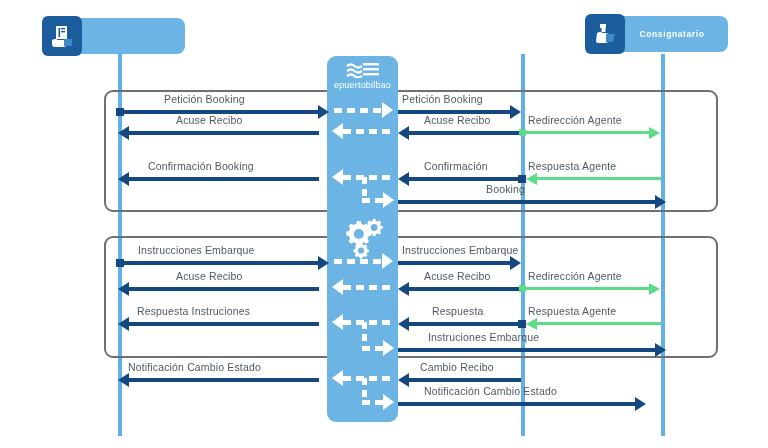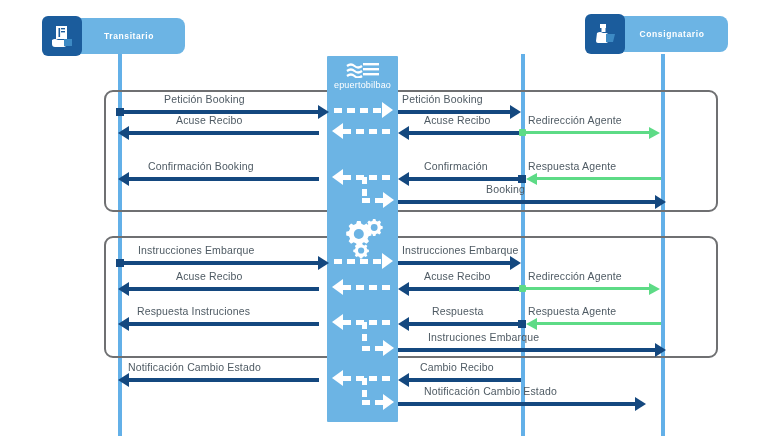--- a/index.html
+++ b/index.html
@@ -15,21 +15,21 @@
          justify-content:center;}
   .actor .iconbox svg{display:block;}
   .actor .alabel{width:100%;text-align:center;color:#ffffff;font-size:8.5px;
          font-weight:bold;letter-spacing:.6px;padding-left:18px;box-sizing:border-box;
          line-height:11px;}
 
   
   .lifeline{position:absolute;width:4px;background:#63b0e8;}
 
   
-  .platform{position:absolute;background:#6cb4e4;border-radius:1px;}
+  .platform{position:absolute;background:#6cb4e4;border-radius:9px;}
   .plat-logo{position:absolute;left:0;right:0;top:6px;text-align:center;color:#fff;}
   .plat-logo .wave{display:block;margin:0 auto 2px auto;}
   .plat-name{font-size:9px;letter-spacing:.2px;}
   .gears{position:absolute;left:0;right:0;text-align:center;}
 
   
   .frame{position:absolute;border:2px solid #6f7072;border-radius:9px;
          box-sizing:border-box;background:transparent;}
 
   
@@ -68,21 +68,20 @@
     <div class="iconbox">
       <svg width="26" height="26" viewBox="0 0 26 26">
         <rect x="7" y="3" width="11" height="13" fill="#ffffff"></rect>
         <rect x="9.5" y="5" width="1.6" height="9" fill="#1b5c9c"></rect>
         <rect x="12" y="5" width="4" height="1.4" fill="#1b5c9c"></rect>
         <rect x="12" y="8" width="4" height="1.4" fill="#1b5c9c"></rect>
         <path d="M3 17 q3 -2 6 0 l6 0 q2 0 2 2 l0 3 q0 2 -2 2 l-9 0 q-3 0 -3 -3 z" fill="#ffffff"></path>
         <rect x="15" y="16" width="8" height="7" fill="#3d8ac4"></rect>
       </svg>
     </div>
-    <div class="alabel">Transitario</div>
   </div>
   <div class="lifeline" style="left:118px;top:54px;height:382px;"></div>
 
   <div class="lifeline" style="left:521px;top:54px;height:382px;"></div>
 
   <div class="actor" style="left:598px;top:16px;width:130px;">
     <div class="iconbox">
       <svg width="26" height="26" viewBox="0 0 26 26">
         <rect x="8" y="3" width="6" height="4" fill="#ffffff"></rect>
         <rect x="9.5" y="7" width="4" height="4" fill="#ffffff"></rect>

